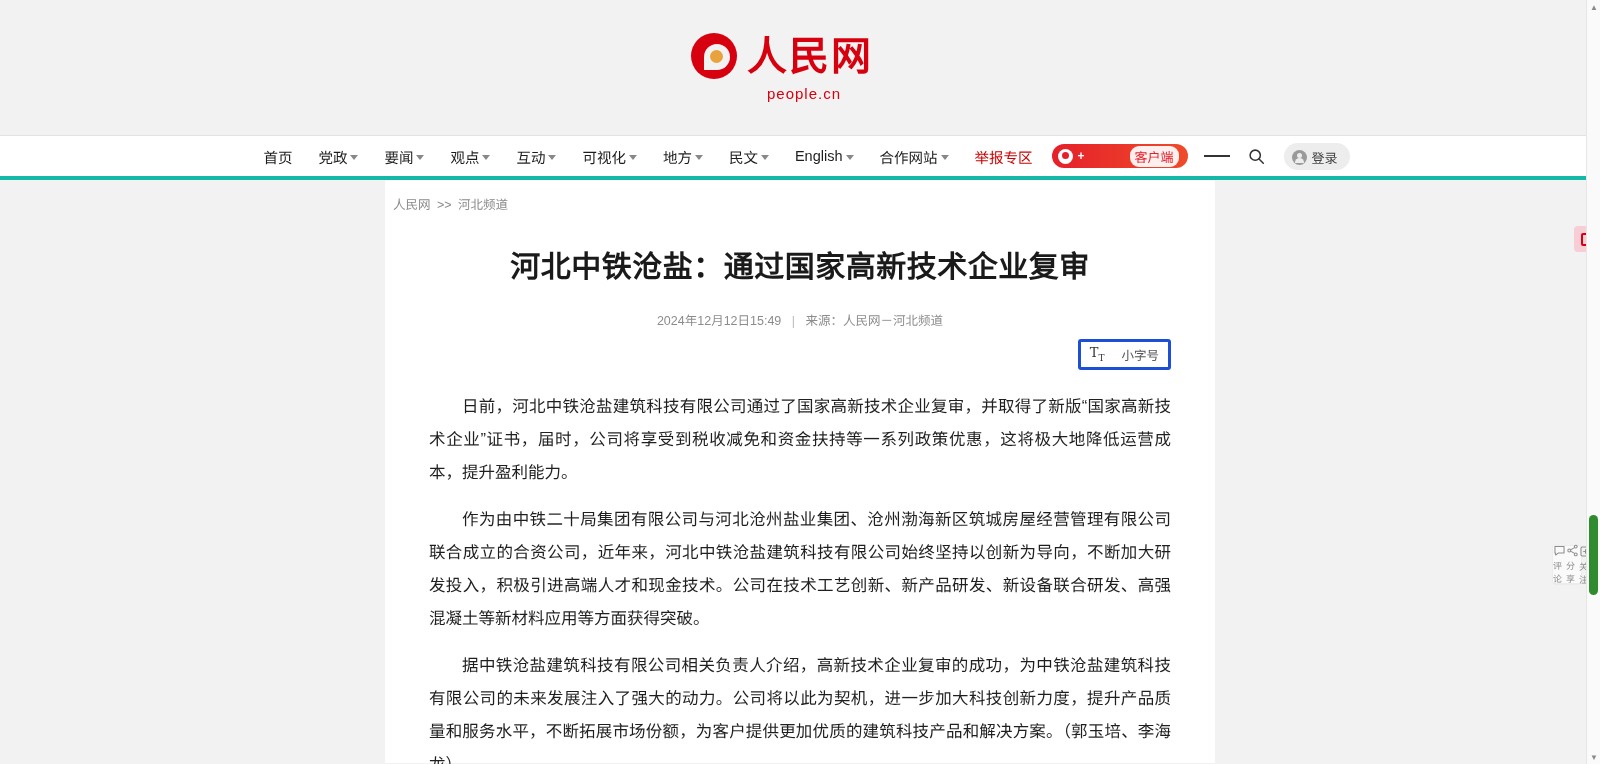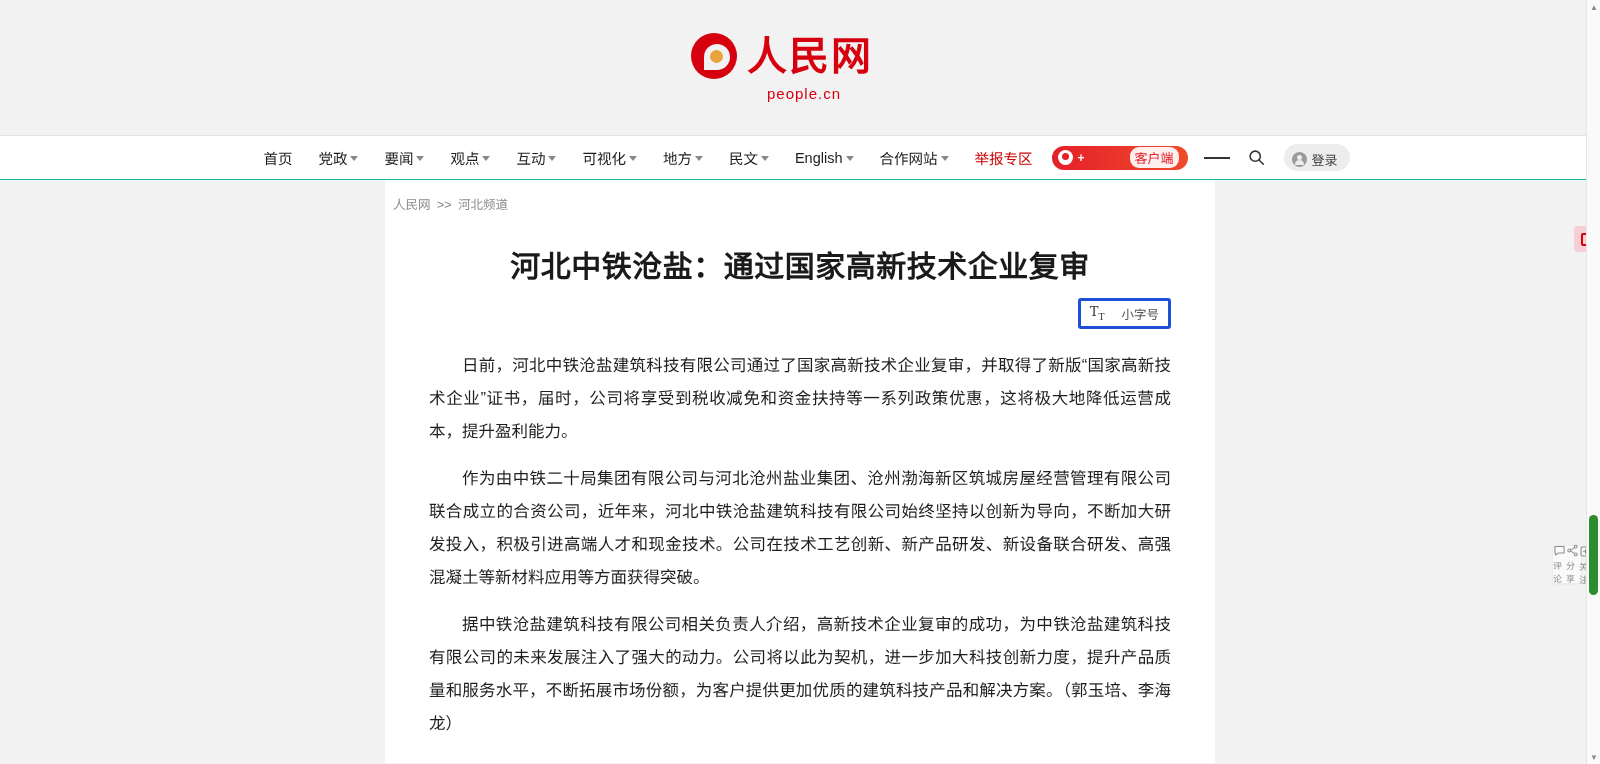--- a/index.html
+++ b/index.html
@@ -78,21 +78,21 @@
     color: #d7000f;
     letter-spacing: 1px;
     transform: translateX(22px);
   }
 
   
   .navbar {
     width: 100%;
     height: 44px;
     background: #ffffff;
-    border-bottom: 1px solid #14b8a6;
+    border-bottom: 4px solid #14b8a6;
     display: flex;
     align-items: center;
     justify-content: center;
   }
   .nav-inner {
     display: flex;
     align-items: center;
     height: 100%;
     gap: 0px;
   }
@@ -466,20 +466,25 @@
     <div class="paper">
 
       <div class="breadcrumb">
         <a href="#">人民网</a>
         <span class="sep">&gt;&gt;</span>
         <a href="#">河北频道</a>
       </div>
 
       <h1 class="article-title">河北中铁沧盐：通过国家高新技术企业复审</h1>
 
+      <div class="meta">
+        <span>2024年12月12日15:49</span>
+        <span class="divider">|</span>
+        <span>来源：</span><span>人民网－河北频道</span>
+      </div>
 
       <div class="fontsize-box">
         <div class="fontsize-btn">
           <span class="ta">T<sub>T</sub></span>
           <span>小字号</span>
         </div>
       </div>
 
       <div class="article-body">
         <p>日前，河北中铁沧盐建筑科技有限公司通过了国家高新技术企业复审，并取得了新版“国家高新技术企业”证书，届时，公司将享受到税收减免和资金扶持等一系列政策优惠，这将极大地降低运营成本，提升盈利能力。</p>

